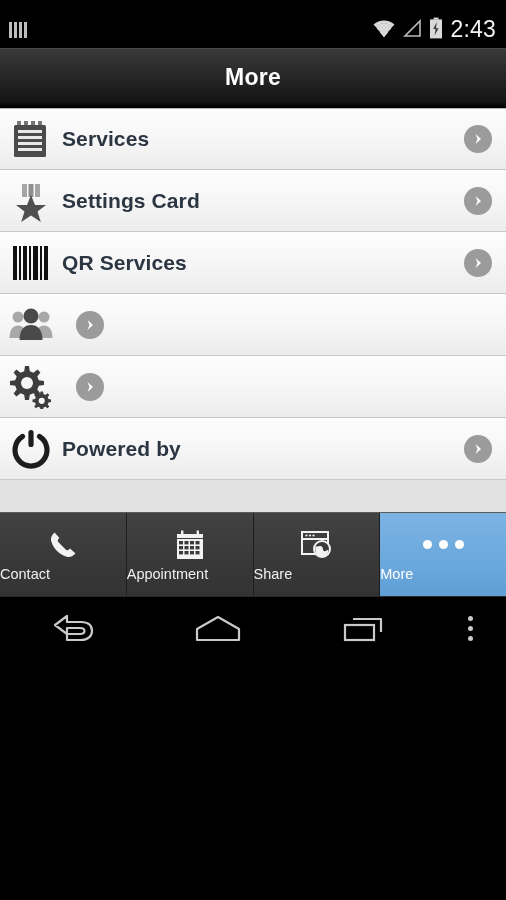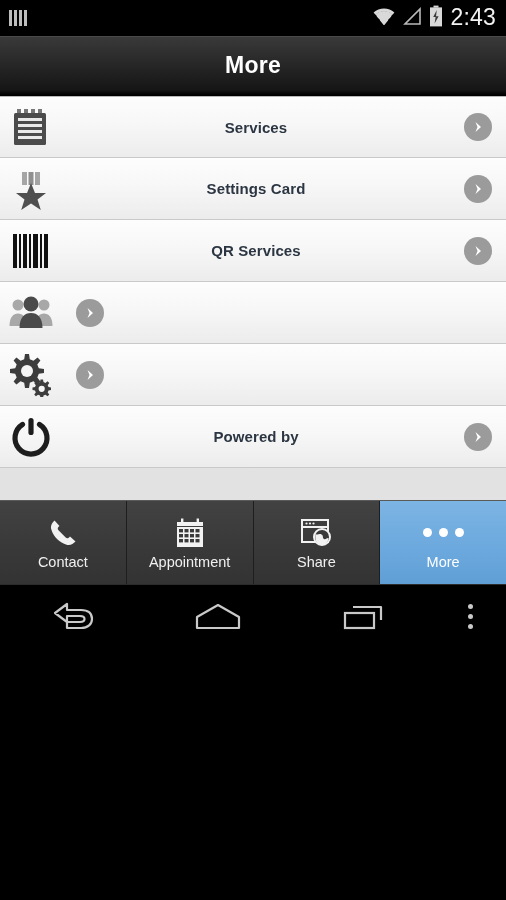--- a/index.html
+++ b/index.html
@@ -1,21 +1,21 @@
 <!DOCTYPE html>
 <html><head>
 <meta charset="utf-8">
 <style>
   html,body{margin:0;padding:0;background:#000;}
   body{
     width:506px;height:900px;overflow:hidden;
     font-family:"Liberation Sans","DejaVu Sans",sans-serif;
     -webkit-font-smoothing:antialiased;
   }
-  .phone{position:relative;width:506px;height:648px;background:#e2e2e2;display:flex;flex-direction:column;}
+  .phone{position:relative;width:506px;height:648px;background:#e2e2e2;display:flex;flex-direction:column;margin-top:12px;}
 
   
   .statusbar{
     height:36px;flex:0 0 36px;background:#000;color:#d8d8d8;
     display:flex;align-items:center;justify-content:space-between;
     padding:0 10px 0 8px;box-sizing:border-box;
   }
   .sb-left{display:flex;align-items:center;gap:6px;}
   .sb-right{display:flex;align-items:center;gap:7px;}
   .sb-time{font-size:23px;color:#f2f2f2;letter-spacing:.2px;line-height:1;padding-bottom:2px;}
@@ -39,39 +39,39 @@
     height:62px;display:flex;align-items:center;
     background:linear-gradient(to bottom,#fdfdfd 0%,#f7f7f7 45%,#ececec 100%);
     border-bottom:1px solid #c9c9c9;
     box-sizing:border-box;position:relative;
   }
   .row:first-child{border-top:1px solid #b9b9b9;}
   .row-icon{
     width:62px;flex:0 0 62px;display:flex;align-items:center;justify-content:center;
   }
   .row-label{
-    flex:1 1 auto;color:#2c3642;font-size:15px;font-weight:bold;letter-spacing:.1px;text-align:center;
+    flex:1 1 auto;color:#2c3642;font-size:21px;font-weight:bold;letter-spacing:.1px;
   }
   .row-chevron{width:56px;flex:0 0 56px;display:flex;align-items:center;justify-content:center;}
   .chev{
     width:28px;height:28px;border-radius:50%;background:#9b9b9b;
     display:flex;align-items:center;justify-content:center;
   }
   .chev svg{display:block;}
 
   
   .ic{display:block;}
 
   
   .tabbar{
     flex:0 0 84px;height:84px;display:flex;
     background:#3a3a3a;border-top:1px solid #5a5a5a;box-sizing:border-box;
   }
   .tab{
-    flex:1 1 0;display:flex;flex-direction:column;align-items:center;justify-content:center;
+    flex:1 1 0;display:flex;flex-direction:column;justify-content:center;
     background:linear-gradient(to bottom,#424242 0%,#393939 55%,#333 100%);
     border-right:1px solid #1e1e1e;gap:5px;position:relative;box-sizing:border-box;
   }
   .tab:last-child{border-right:none;}
   .tab.active{background:linear-gradient(to bottom,#7cb4e4 0%,#6ba8dd 60%,#5f9fd6 100%);}
   .tab-icon{height:34px;display:flex;align-items:center;justify-content:center;}
   .tab-label{color:#f0f0f0;font-size:14.5px;line-height:1;}
   .tab.active .tab-label{color:#ffffff;}
   .dots{display:flex;gap:7px;align-items:center;}
   .dots i{width:9px;height:9px;border-radius:50%;background:#fff;display:block;}

